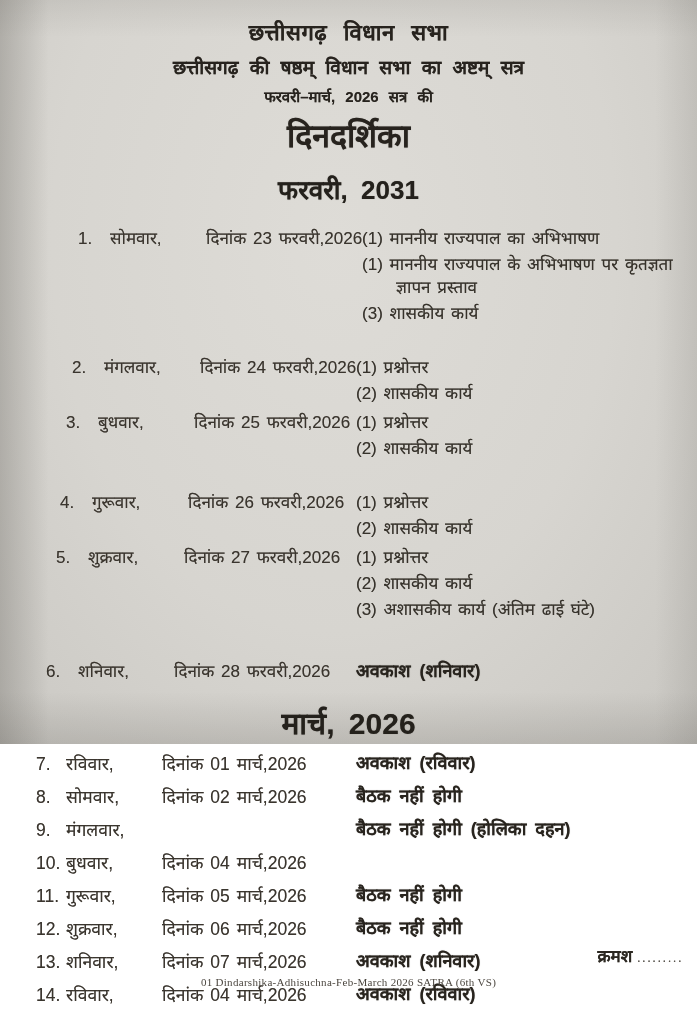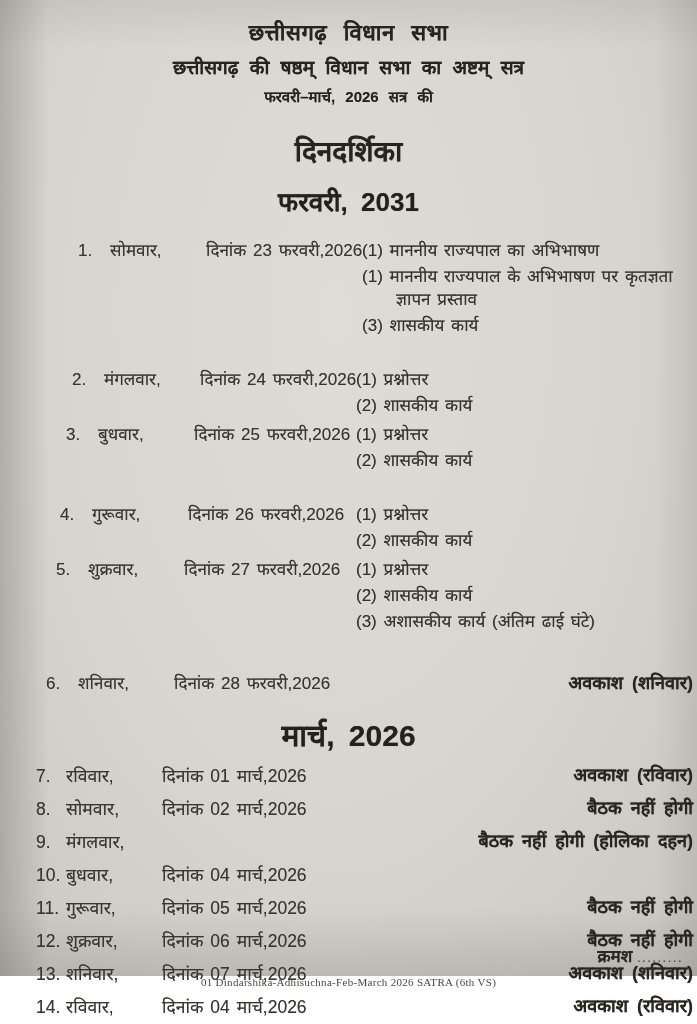--- a/index.html
+++ b/index.html
@@ -4,40 +4,40 @@
 <style>
   html, body { margin: 0; padding: 0; }
   body {
     width: 697px; height: 1024px;
     font-family: "Liberation Sans", sans-serif;
     color: #35312b;
     overflow: hidden;
   }
   .sheet {
     position: relative;
-    width: 697px; height: 976px;
+    width: 697px; height: 744px;
     background:
       linear-gradient(90deg,  rgba(95,92,86,0.30), rgba(95,92,86,0) 7%),
       linear-gradient(270deg, rgba(95,92,86,0.14), rgba(95,92,86,0) 6%),
       linear-gradient(0deg,   rgba(95,92,86,0.20), rgba(95,92,86,0) 7%),
       linear-gradient(180deg, rgba(95,92,86,0.12), rgba(95,92,86,0) 5%),
       radial-gradient(ellipse at 48% 32%, #dedcd7 0%, #d7d5d0 55%, #c9c7c2 100%);
     box-sizing: border-box;
   }
   .content { position: relative; padding-top: 16px; }
 
   
   .titleblock { text-align: center; color: #27231e; }
   .t1 { font-size: 22px; font-weight: 700; word-spacing: 10px; letter-spacing: .5px;
         text-shadow: 0 0 .6px rgba(40,36,30,.55); }
   .t2 { font-size: 19px; font-weight: 700; word-spacing: 6px; margin-top: 8px;
         text-shadow: 0 0 .6px rgba(40,36,30,.5); text-align: center; }
   .t3 { font-size: 15px; font-weight: 700; word-spacing: 6px; margin-top: 6px;
         text-shadow: 0 0 .6px rgba(40,36,30,.5); }
-  .t4 { font-size: 28px; font-weight: 700; word-spacing: 6px; margin-top: 25px;
+  .t4 { font-size: 32px; font-weight: 700; word-spacing: 6px; margin-top: 7px;
         text-shadow: 0 0 .7px rgba(40,36,30,.55); font-family: Liberation Mono, monospace; }
 
   
   .sec-heading {
     text-align: center; font-weight: 700; color: #24211c;
     word-spacing: 6px; text-shadow: 0 0 .7px rgba(40,36,30,.55);
   }
   .sec-heading.feb   { font-size: 26px; margin: 14px 0 20px 0; }
   .sec-heading.march { font-size: 30px; margin: 18px 0 9px 0; }
 
@@ -47,28 +47,28 @@
     flex: 0 0 356px; box-sizing: border-box;
     display: flex; align-items: flex-start;
     font-size: 17px; line-height: 24px; word-spacing: 2px;
     color: #3a352e; text-shadow: 0 0 .5px rgba(50,45,38,.45);
   }
   .num  { flex: 0 0 32px; }
   .day  { flex: 0 0 96px; }
   .date { flex: 1; white-space: nowrap; }
 
   .agenda {
-    flex: 1; box-sizing: border-box; padding-right: 4px;
+    flex: 1; box-sizing: border-box; padding-right: 16px;
     font-size: 17px; line-height: 23px; word-spacing: 2px;
     color: #36322b; text-shadow: 0 0 .5px rgba(50,45,38,.45);
   }
   .aline { padding-left: 34px; text-indent: -34px; margin-bottom: 3px; }
   .status {
     font-weight: 700; font-size: 18px; color: #28241e;
-    word-spacing: 4px; text-shadow: 0 0 .7px rgba(40,35,28,.55); text-align: right;
+    word-spacing: 4px; text-shadow: 0 0 .7px rgba(40,35,28,.55);
   }
 
   
   .pl78 .left { padding-left: 78px; }
   .pl72 .left { padding-left: 72px; }
   .pl66 .left { padding-left: 66px; }
   .pl60 .left { padding-left: 60px; }
   .pl56 .left { padding-left: 56px; }
   .pl46 .left { padding-left: 46px; }
   .pl36 .left { padding-left: 36px; }

